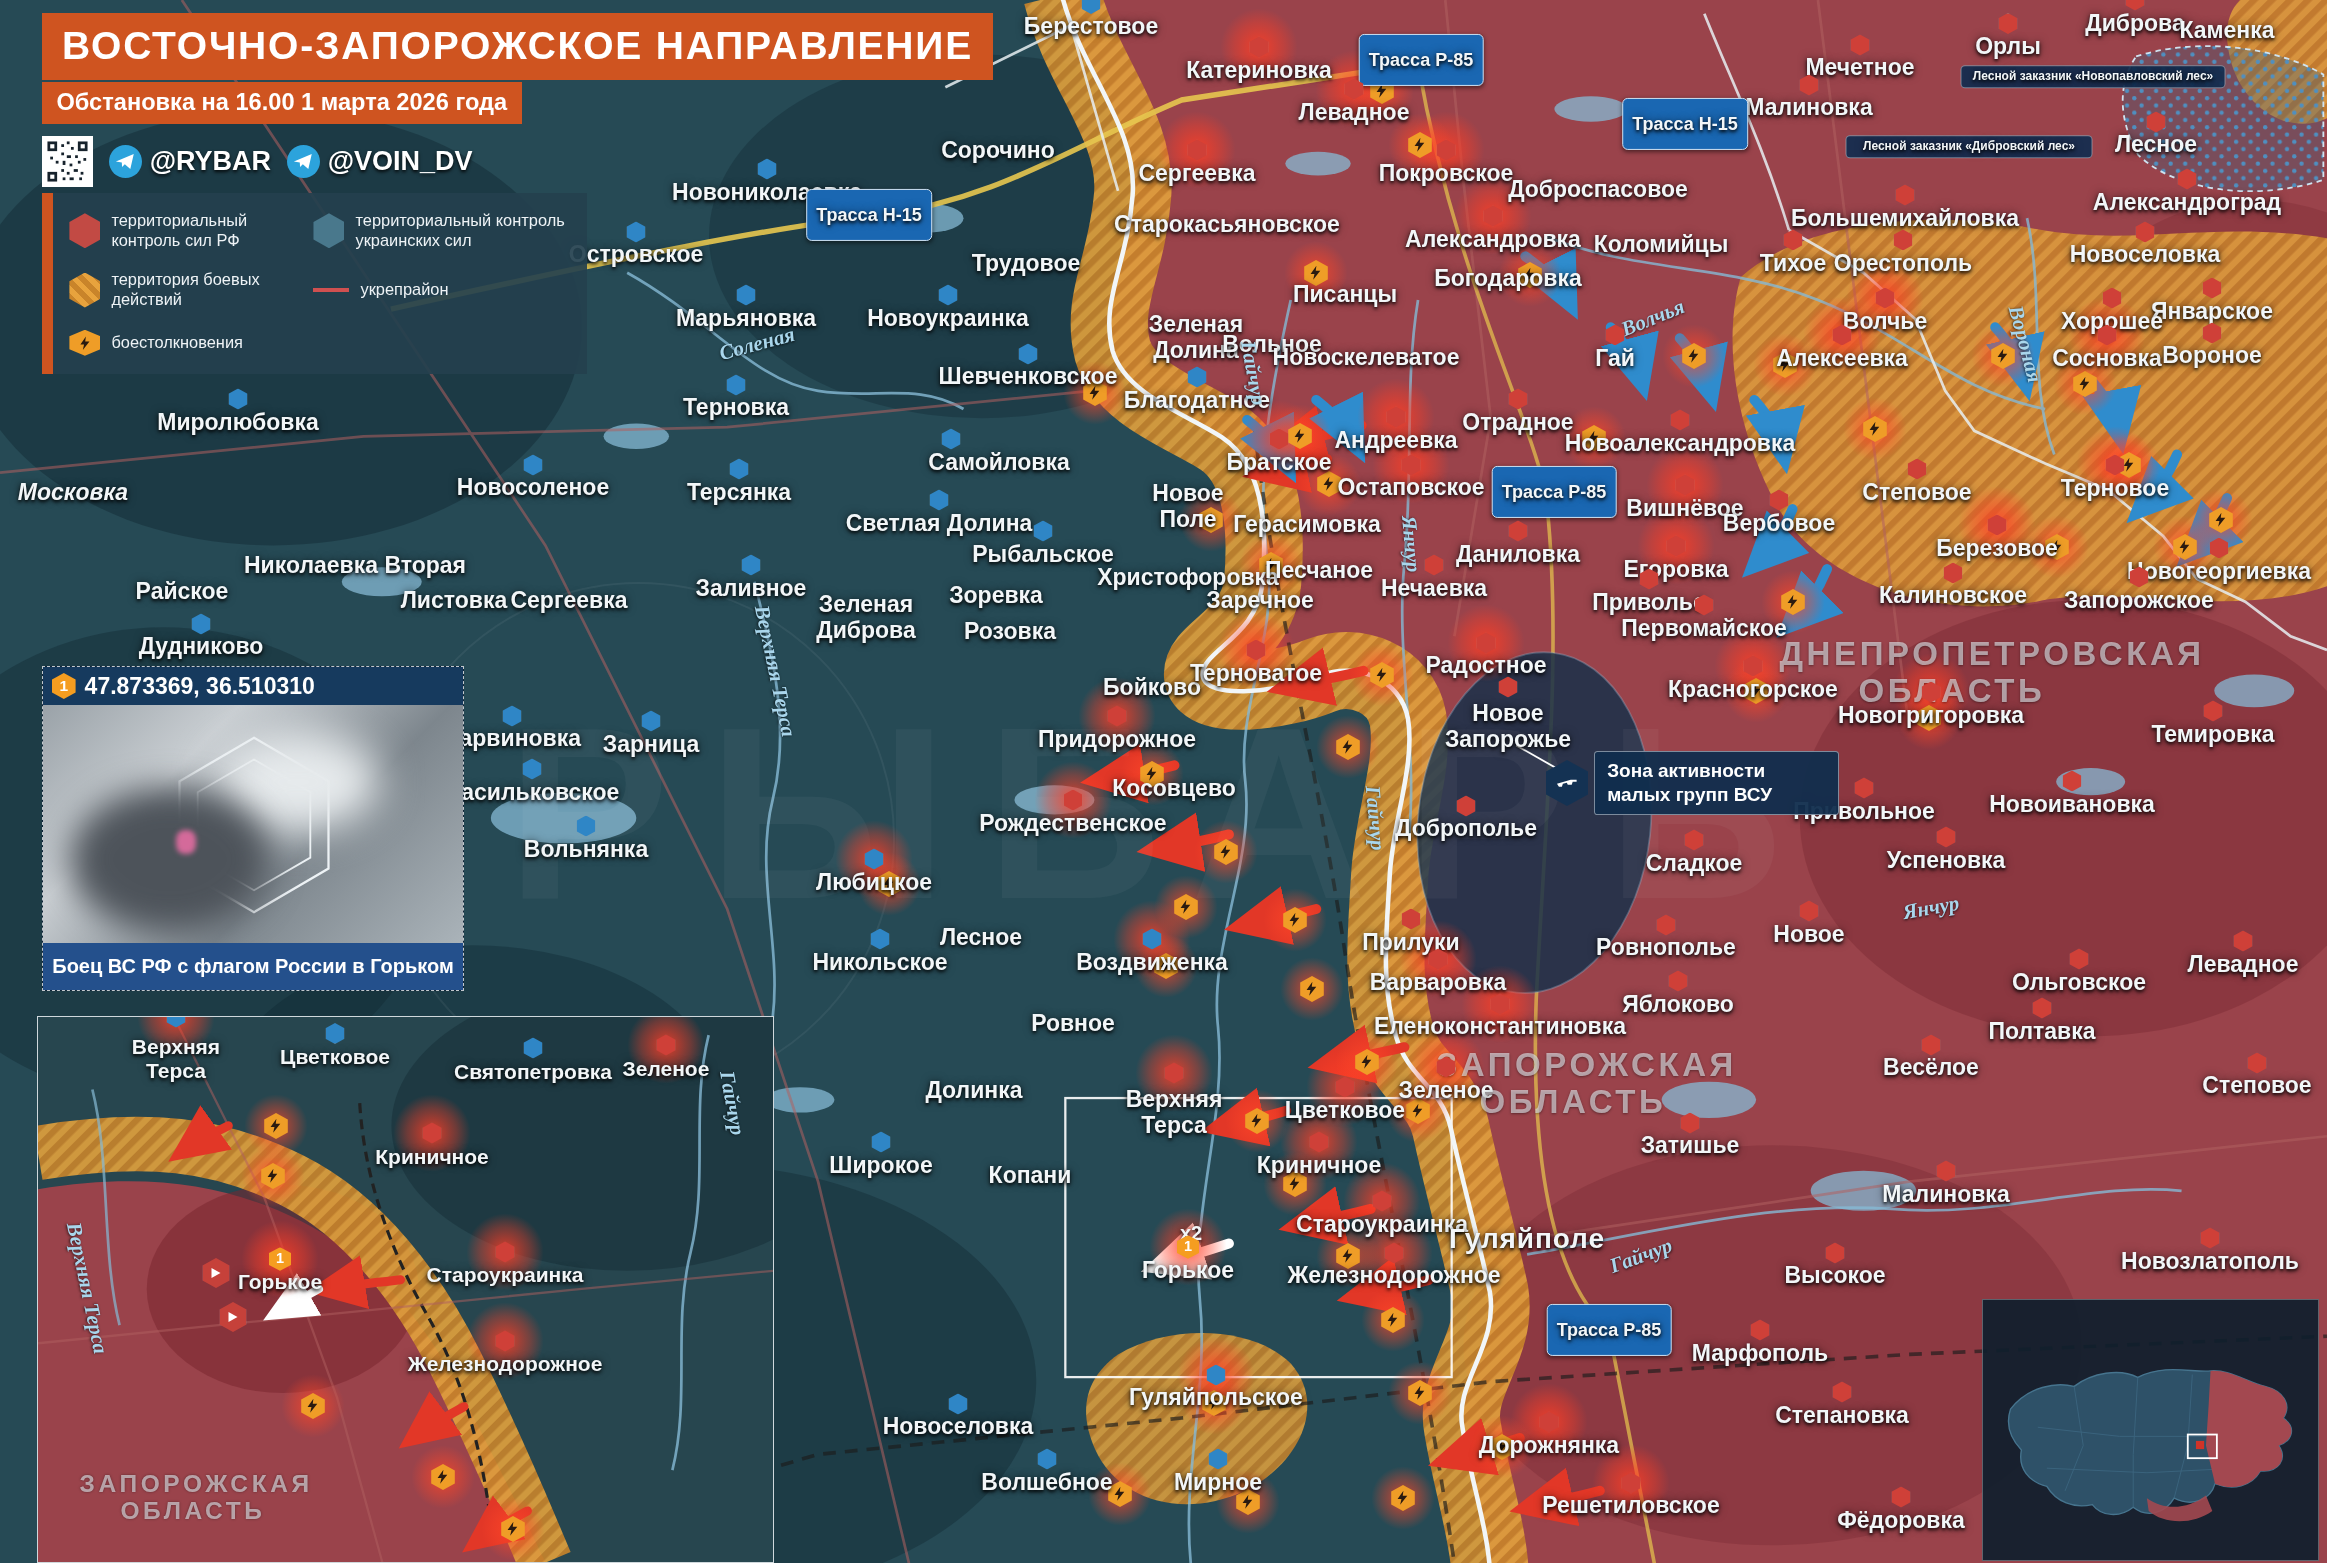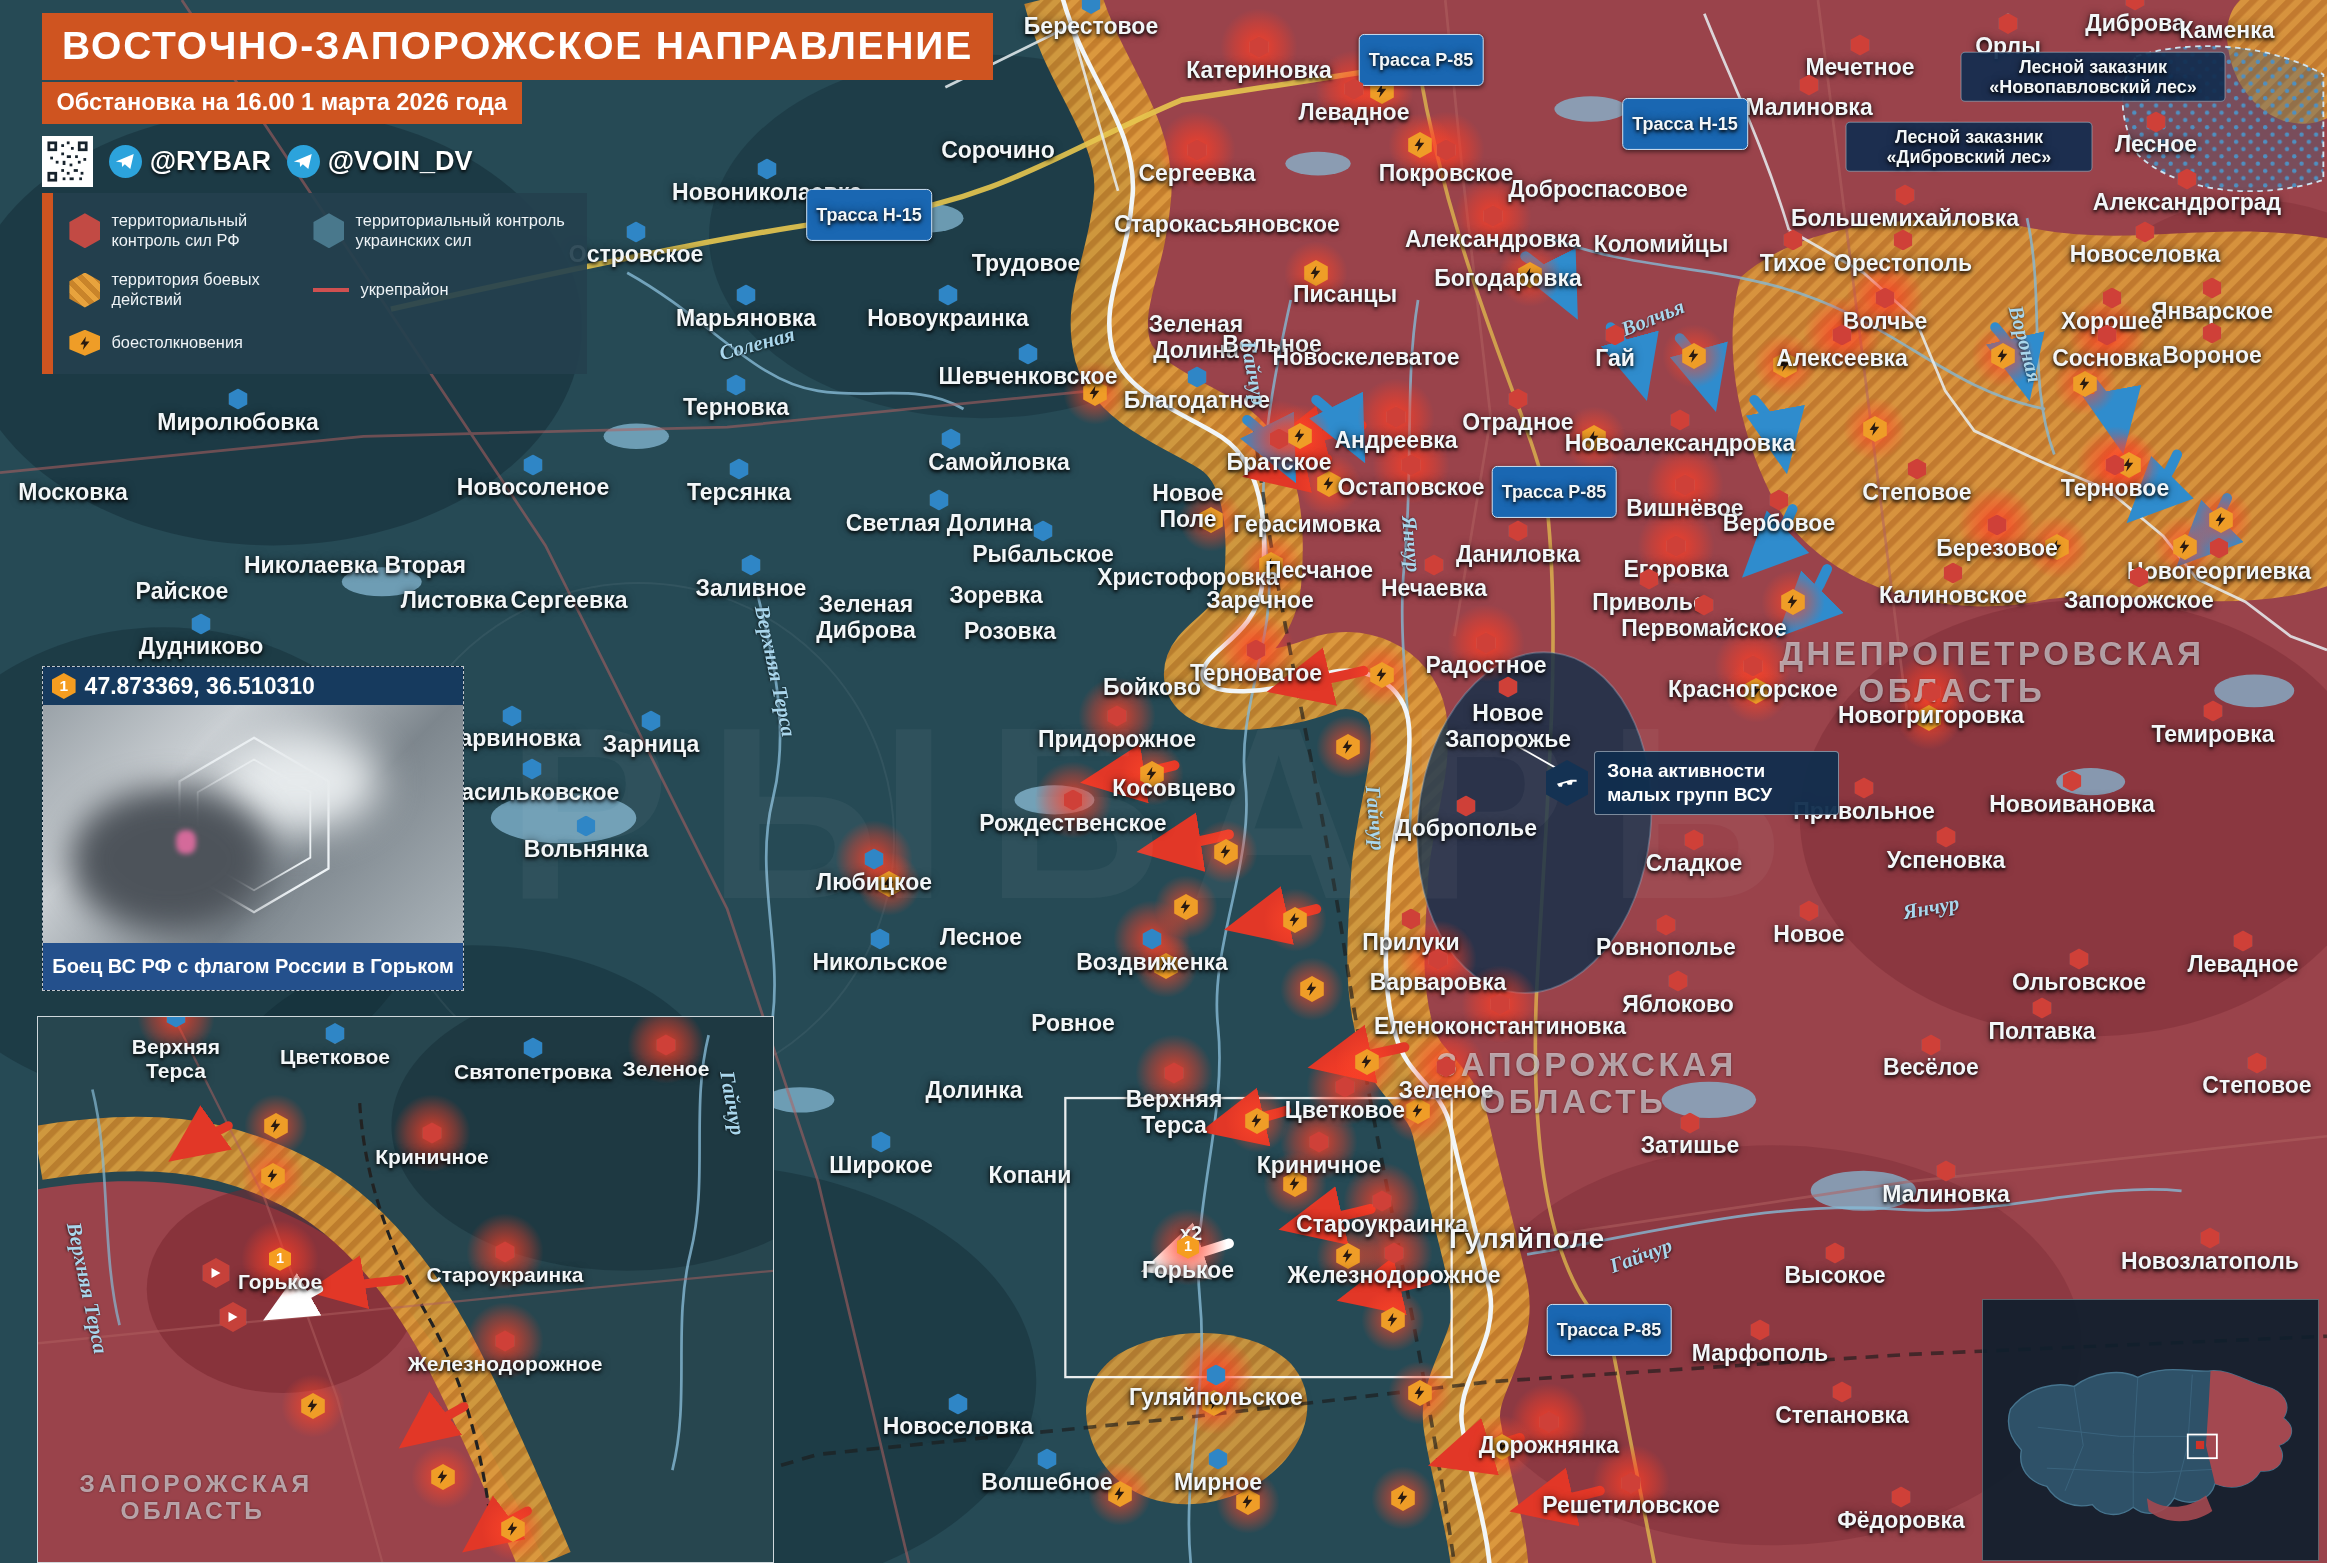--- a/index.html
+++ b/index.html
@@ -7,21 +7,21 @@
   #base-art{position:absolute;inset:0;z-index:1;}
   #watermark{position:absolute;left:50%;top:52%;transform:translate(-50%,-50%);font:bold 245px "Liberation Sans",sans-serif;letter-spacing:38px;color:rgba(255,255,255,0.045);z-index:2;pointer-events:none;}
   #wm-circle{position:absolute;left:382px;top:582px;width:509px;height:509px;border:2.7px solid rgba(255,255,255,0.06);border-radius:50%;z-index:2;}
   #map-labels,#inset-labels{position:absolute;inset:0;z-index:5;}
 
   .lbl{position:absolute;transform:translate(-50%,-50%) rotate(var(--rot,0deg));color:#f2f6f8;font:bold 23px/1.12 "Liberation Sans",sans-serif;text-shadow:0 1.8px 3.6px rgba(0,0,0,.95),0 0 9px rgba(0,0,0,.55);white-space:nowrap;text-align:center;z-index:5;}
   .lbl.city{font-size:28px;letter-spacing:0.9px;}
   .lbl.region{color:rgba(233,240,245,.6);font-size:33px;letter-spacing:3.6px;text-shadow:0 0.9px 2.7px rgba(0,0,0,.4);}
   .lbl.river{color:#a9d6ec;font:italic bold 21px "Liberation Serif",serif;text-shadow:0 0.9px 2.7px rgba(0,0,0,.8);}
   .lbl.road{background:#1a67b2;border:1.8px solid #cfe2f4;border-radius:5.5px;padding:15px 9px;font-size:18px;box-shadow:0 1.8px 4.5px rgba(0,0,0,.5);}
-  .lbl.forest{background:rgba(18,45,80,.93);border:0.9px solid rgba(255,255,255,.4);border-radius:4.5px;padding:4px 9px;font-size:18px;}
+  .lbl.forest{background:rgba(18,45,80,.93);border:0.9px solid rgba(255,255,255,.4);border-radius:4.5px;padding:4px 9px;font-size:12px;}
   .lbl.x2{font-size:20px;}
   .lbl.unit-icon{width:27px;height:30px;background:#c6413a;clip-path:polygon(50% 0,100% 25%,100% 75%,50% 100%,0 75%,0 25%);display:flex;align-items:center;justify-content:center;filter:drop-shadow(0 0 1.8px #fff);}
   .lbl.unit-icon::after{content:"";border-left:9px solid #fff;border-top:5.5px solid transparent;border-bottom:5.5px solid transparent;}
 
   .mk{position:absolute;width:19px;height:21px;transform:translate(-50%,-50%);clip-path:polygon(50% 0,100% 25%,100% 75%,50% 100%,0 75%,0 25%);z-index:6;filter:drop-shadow(0 0 1.8px rgba(255,255,255,.95)) drop-shadow(0 0.9px 1.8px rgba(0,0,0,.8));}
   .mk-r{background:#cf4038;}
   .mk-b{background:#2f86c6;}
   .mk-o1{background:#f59d20;color:#fff;font:bold 14.5px/23.6px "Liberation Sans",sans-serif;text-align:center;width:22px;height:23.6px;z-index:7;}
   .glow{position:absolute;width:78px;height:78px;transform:translate(-50%,-50%);border-radius:50%;background:radial-gradient(circle,rgba(255,62,38,.85) 0%,rgba(255,62,38,.35) 45%,rgba(255,62,38,0) 70%);z-index:3;}
   .clash{position:absolute;width:64px;height:64px;transform:translate(-50%,-50%);border-radius:50%;background:radial-gradient(circle,rgba(255,70,40,.8) 0%,rgba(255,70,40,.3) 45%,rgba(255,70,40,0) 70%);z-index:4;display:flex;align-items:center;justify-content:center;}
@@ -609,21 +609,21 @@
       <div class="glow" style="left: 1685px; top: 485px;"></div>
       <span class="mk mk-r" style="left: 1685px; top: 485px;"></span>
       <div class="lbl town" style="left: 1685px; top: 509px;">Вишнёвое</div>
       <span class="mk mk-r" style="left: 1779px; top: 500px;"></span>
       <div class="lbl town" style="left: 1779px; top: 524px;">Вербовое</div>
       <div class="glow" style="left: 1997px; top: 525px;"></div>
       <span class="mk mk-r" style="left: 1997px; top: 525px;"></span>
       <div class="lbl town" style="left: 1997px; top: 549px;">Березовое</div>
       <span class="mk mk-r" style="left: 2219px; top: 548px;"></span>
       <div class="lbl town" style="left: 2219px; top: 572px;">Новогеоргиевка</div>
-      <div class="lbl town" style="left: 73px; top: 493px;">Московка</div>
+      <div class="lbl town" style="left: 73px; top: 493px; font-style: italic;">Московка</div>
       <span class="mk mk-b" style="left: 533px; top: 465px;"></span>
       <div class="lbl town" style="left: 533px; top: 488px;">Новосоленое</div>
       <span class="mk mk-b" style="left: 739px; top: 469px;"></span>
       <div class="lbl town" style="left: 739px; top: 493px;">Терсянка</div>
       <span class="mk mk-b" style="left: 939px; top: 500px;"></span>
       <div class="lbl town" style="left: 939px; top: 524px;">Светлая Долина</div>
       <div class="lbl town" style="left: 1188px; top: 507px; width: 91px; white-space: normal;">Новое Поле</div>
       <div class="lbl town" style="left: 1307px; top: 525px;">Герасимовка</div>
       <span class="mk mk-r" style="left: 1518px; top: 531px;"></span>
       <div class="lbl town" style="left: 1518px; top: 555px;">Даниловка</div>

